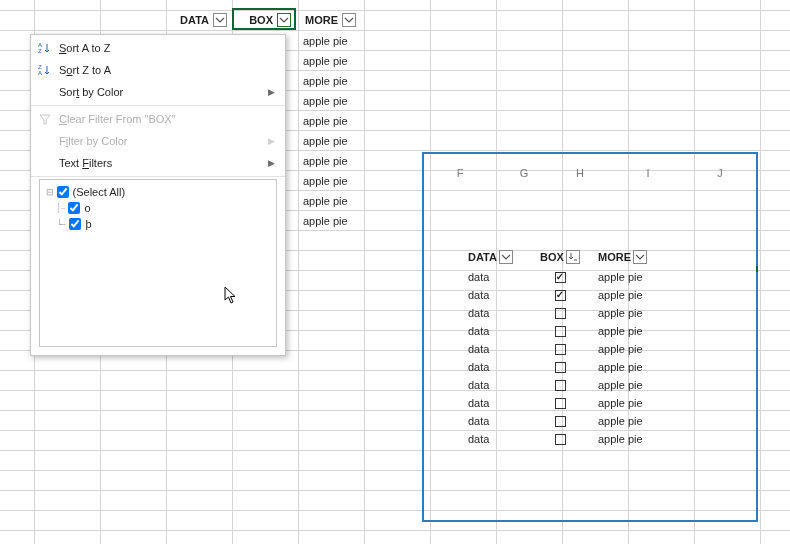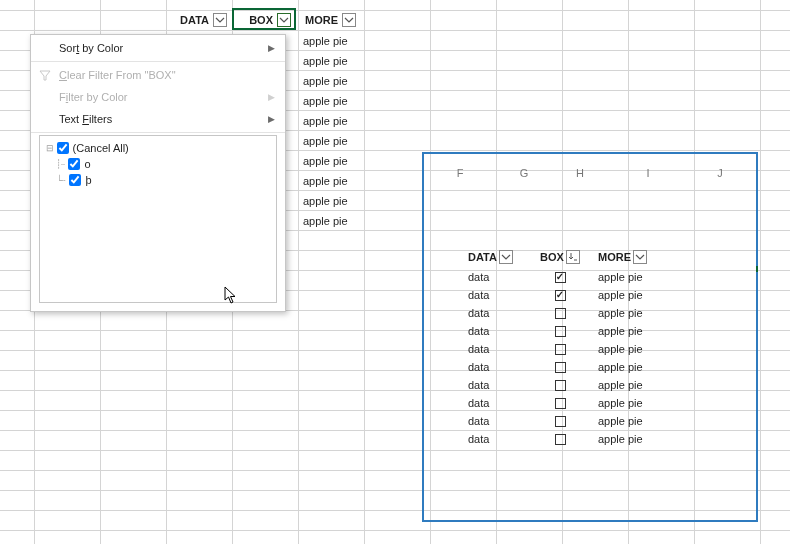--- a/index.html
+++ b/index.html
@@ -164,20 +164,40 @@
     <div class="data-cell" style="left: 300px; top: 111px; width: 60px;">apple pie</div>
     <div class="data-cell" style="left: 300px; top: 131px; width: 60px;">apple pie</div>
     <div class="data-cell" style="left: 300px; top: 151px; width: 60px;">apple pie</div>
     <div class="data-cell" style="left: 300px; top: 171px; width: 60px;">apple pie</div>
     <div class="data-cell" style="left: 300px; top: 191px; width: 60px;">apple pie</div>
     <div class="data-cell" style="left: 300px; top: 211px; width: 60px;">apple pie</div>
   </div>
 
 <div class="menu" style="left:30px; top:34px; width:256px;">
   <div class="item">
+    <span class="ico">
+      <svg width="14" height="14" viewBox="0 0 14 14">
+          <text x="0" y="6" font-size="6" fill="#1d66c0">A</text>
+          <text x="0" y="12" font-size="6" fill="#1d66c0">Z</text>
+          <path d="M9 3 L9 11 M7 9 L9 11 L11 9" stroke="#1d66c0" fill="none" stroke-width="1"></path>
+        </svg>
+    </span>
+    <span><span class="under">S</span>ort A to Z</span>
+  </div>
+  <div class="item">
+    <span class="ico">
+      <svg width="14" height="14" viewBox="0 0 14 14">
+          <text x="0" y="6" font-size="6" fill="#1d66c0">Z</text>
+          <text x="0" y="12" font-size="6" fill="#1d66c0">A</text>
+          <path d="M9 3 L9 11 M7 9 L9 11 L11 9" stroke="#1d66c0" fill="none" stroke-width="1"></path>
+        </svg>
+    </span>
+    <span>S<span class="under">o</span>rt Z to A</span>
+  </div>
+  <div class="item">
     <span class="ico"></span>
     <span>Sor<span class="under">t</span> by Color</span>
     <span class="arrow">▶</span>
   </div>
   <div class="sep"></div>
   <div class="item disabled">
     <span class="ico">
       <svg width="14" height="14" viewBox="0 0 14 14">
           <path d="M2 3 L12 3 L8 8 L8 12 L6 12 L6 8 Z" fill="none" stroke="#c8c8c8"></path>
         </svg>
@@ -192,21 +212,21 @@
   <div class="item">
     <span class="ico"></span>
     <span>Text <span class="under">F</span>ilters</span>
     <span class="arrow">▶</span>
   </div>
   <div class="sep"></div>
   <div class="tree">
     <div class="tline">
       <span class="dott">⊟</span>
       <input type="checkbox" checked="" style="">
-      <span>(Cancel All)</span>
+      <span>(Select All)</span>
     </div>
     <div class="tline" style="padding-left:10px;">
       <span class="dott">┊··</span>
       <input type="checkbox" checked="" style="">
       <span>o</span>
     </div>
     <div class="tline" style="padding-left:10px;">
       <span class="dott">└··</span>
       <input type="checkbox" checked="" style="">
       <span>þ</span>

